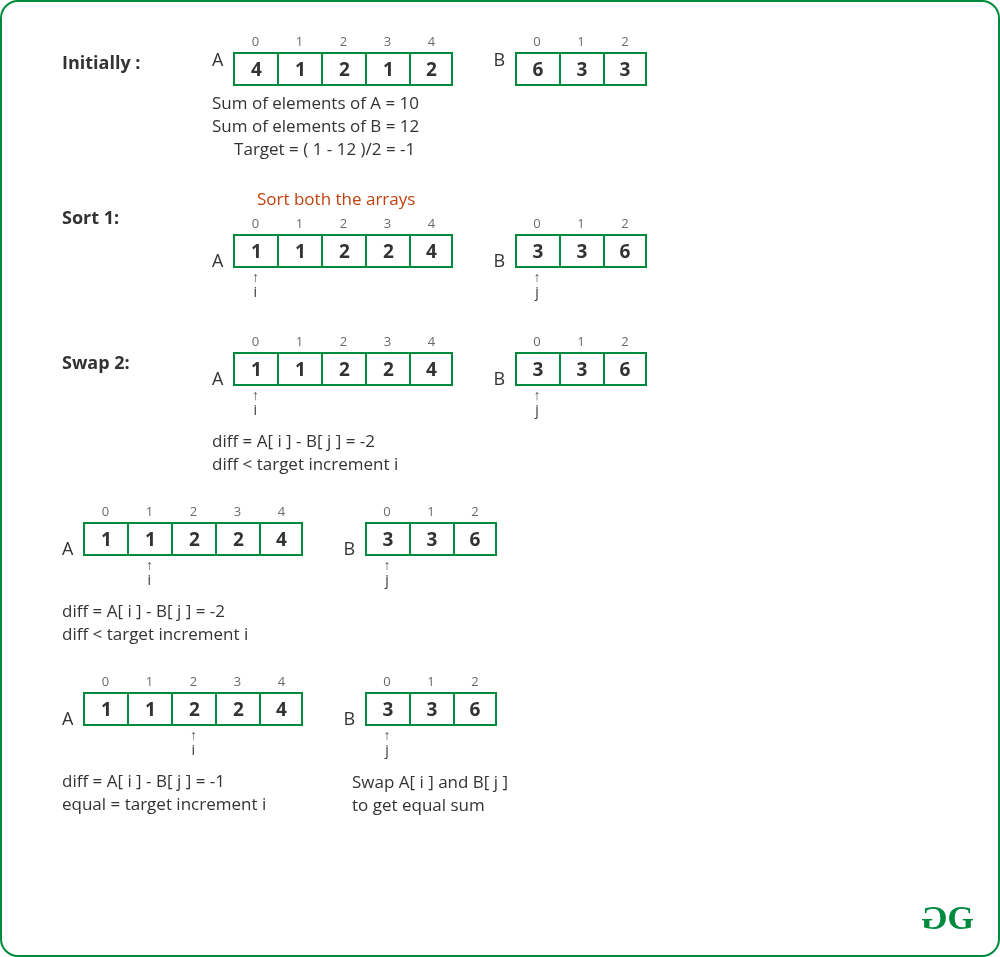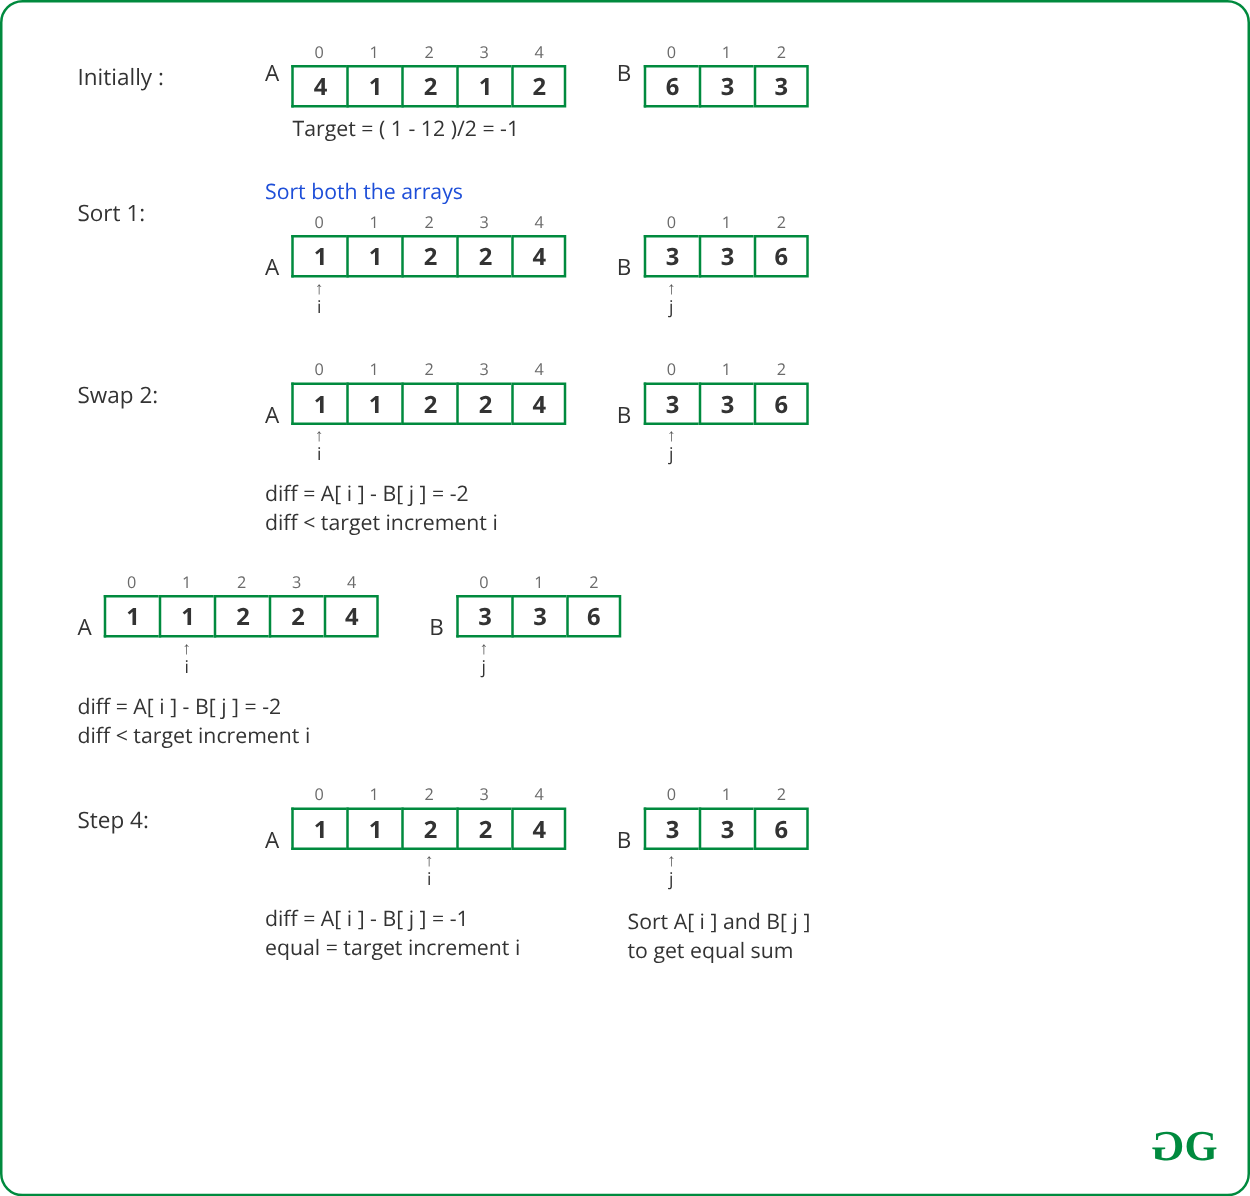--- a/index.html
+++ b/index.html
@@ -23,21 +23,21 @@
     flex-direction: column;
     gap: 26px;
   }
   .step-row {
     display: flex;
     align-items: flex-start;
   }
   .step-title {
     width: 150px;
     flex: 0 0 150px;
-    font-weight: 400;
+    font-weight: 700;
     font-size: 18px;
     padding-top: 18px;
     color: #333;
   }
   .step-body {
     flex: 1;
   }
   .arrays-line {
     display: flex;
     align-items: center;
@@ -116,21 +116,22 @@
     font-size: 17px;
     line-height: 1.35;
     color: #333;
   }
   .caption-block div {
     white-space: pre;
   }
   .sort-text {
     font-size: 17px;
     margin-bottom: 4px;
-    color: #1d4ed8;
+    color: #c2410c;
+    margin-left: 45px;
   }
   .second-caption {
     margin-left: 290px;   
     margin-top: -44px;    
     font-size: 17px;
     line-height: 1.35;
     color: #333;
   }
   .logo {
     position: absolute;
@@ -186,20 +187,22 @@
                 </div>
                 <div class="cells-row">
                   <div class="cell">6</div>
                   <div class="cell">3</div>
                   <div class="cell">3</div>
                 </div>
               </div>
             </div>
           </div>
           <div class="caption-block">
+            <div>Sum of elements of A = 10</div>
+            <div>Sum of elements of B = 12</div>
             <div>     Target = ( 1 - 12 )/2 = -1</div>
           </div>
         </div>
       </div>
       <div class="step-row">
         <div class="step-title">Sort 1:</div>
         <div class="step-body">
           <div class="sort-text">Sort both the arrays</div>
           <div class="arrays-line">
             <div class="arr-block">
@@ -379,21 +382,20 @@
               </div>
             </div>
           </div>
           <div class="caption-block">
             <div>diff = A[ i ] - B[ j ] = -2</div>
             <div>diff &lt; target increment i</div>
           </div>
         </div>
       </div>
       <div class="step-row">
-        <div class="step-title">Step 4:</div>
         <div class="step-body">
           <div class="arrays-line">
             <div class="arr-block">
               <div class="arr-label">A</div>
               <div class="arr-and-ptr">
                 <div class="indices-row">
                   <div class="idx">0</div>
                   <div class="idx">1</div>
                   <div class="idx">2</div>
                   <div class="idx">3</div>
@@ -441,21 +443,21 @@
                   <div class="ptr-slot"></div>
                 </div>
               </div>
             </div>
           </div>
           <div class="caption-block">
             <div>diff = A[ i ] - B[ j ] = -1</div>
             <div>equal = target increment i</div>
           </div>
           <div class="caption-block second-caption">
-            <div>Sort A[ i ] and B[ j ]</div>
+            <div>Swap A[ i ] and B[ j ]</div>
             <div>to get equal sum</div>
           </div>
         </div>
       </div>
     </div>
   <div class="logo">
     <span class="flip">G</span><span>G</span>
   </div>
 </div>
 

